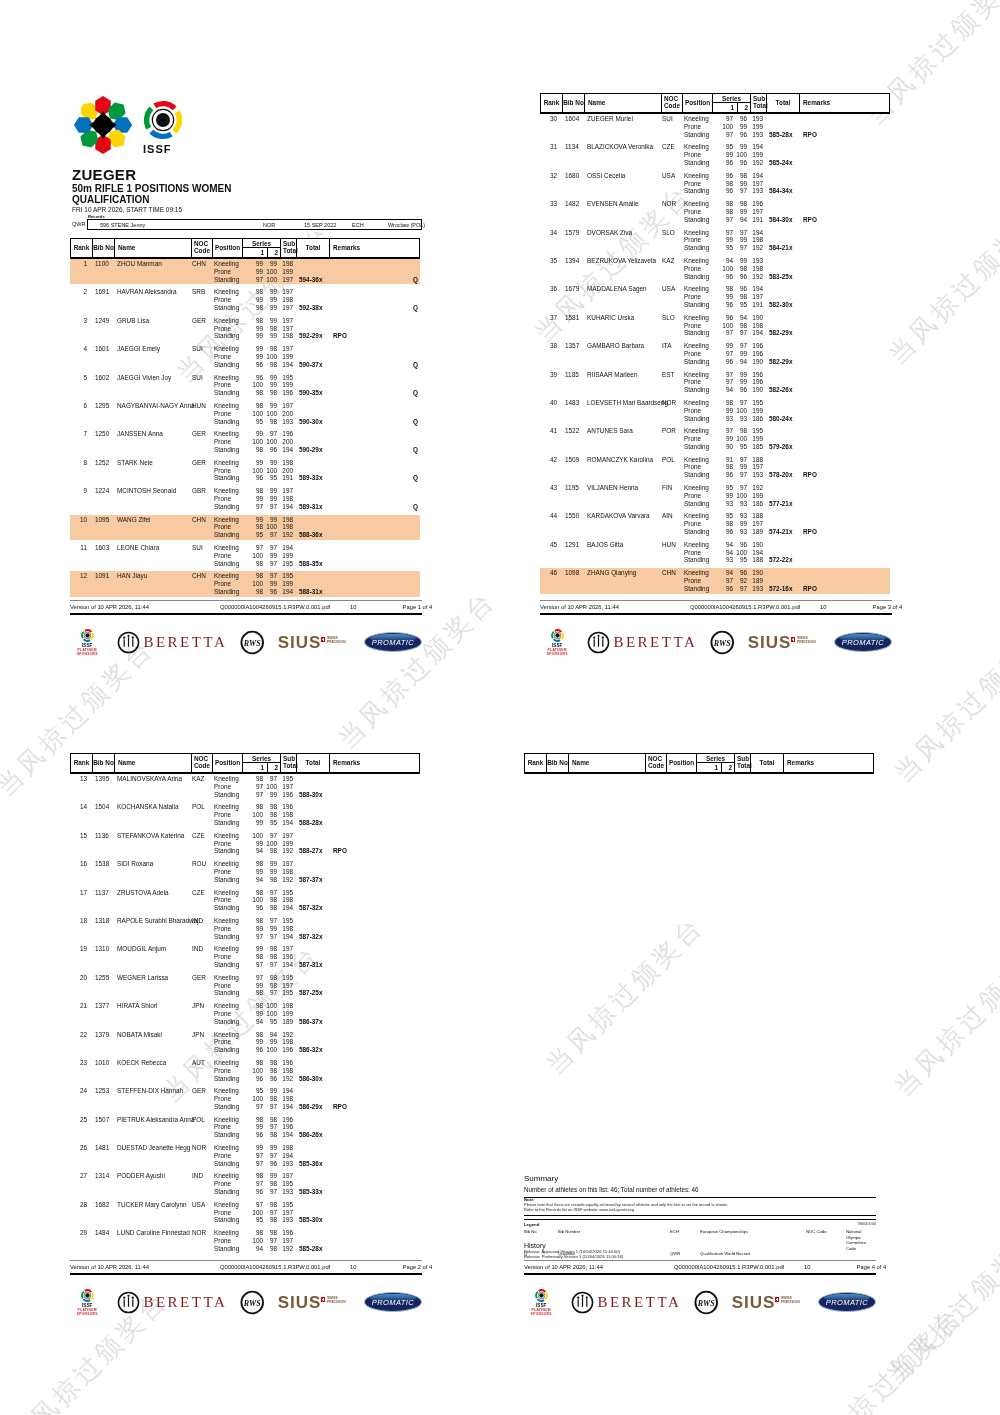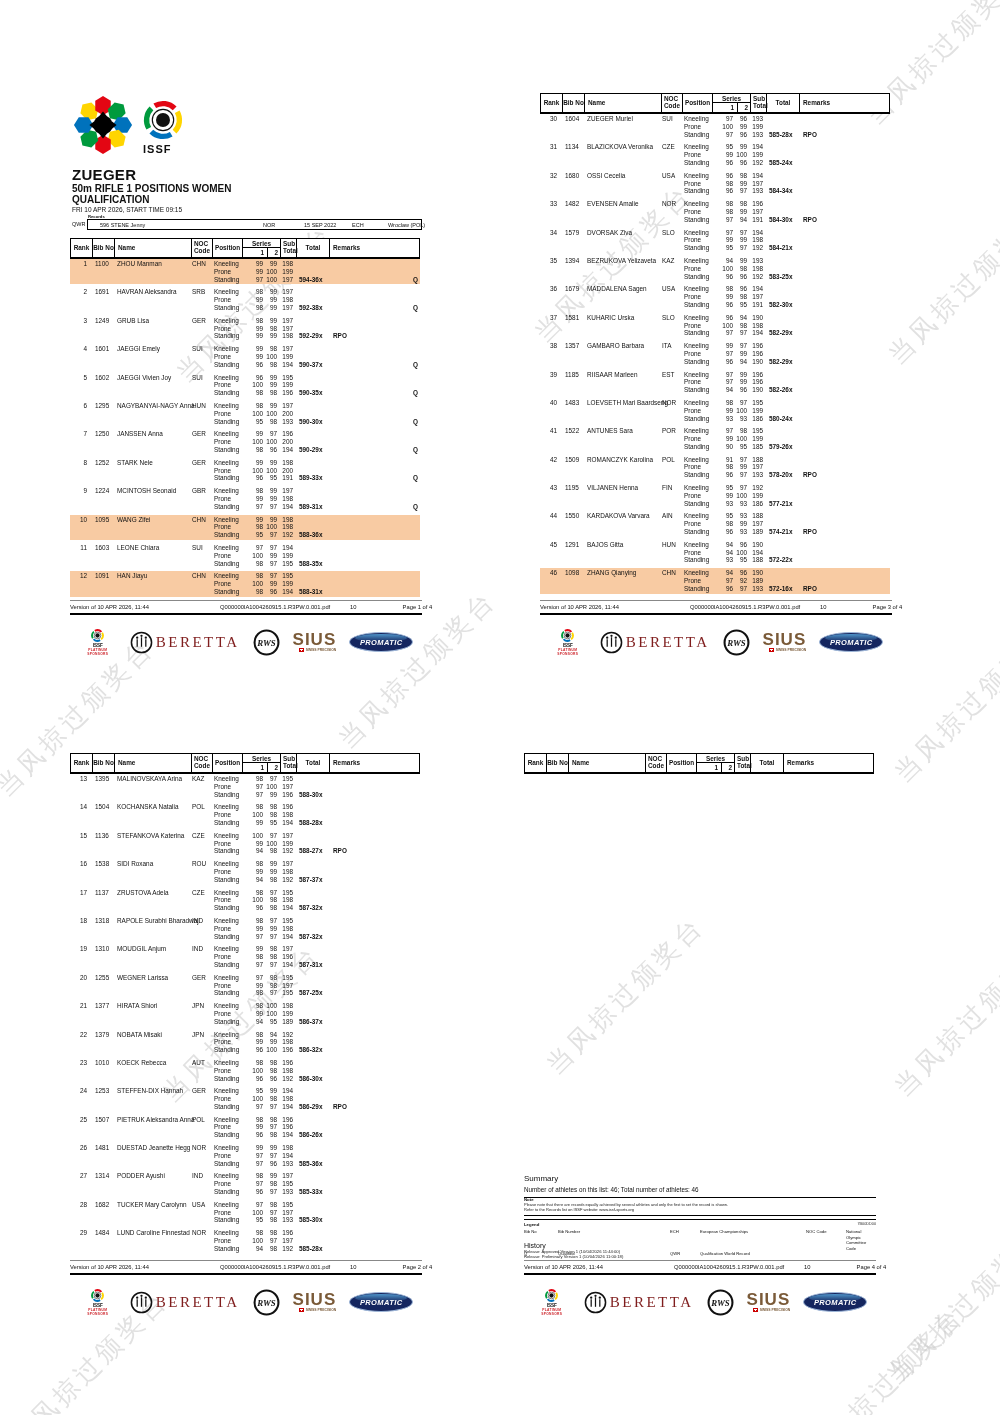--- a/index.html
+++ b/index.html
@@ -61,27 +61,27 @@
 .pfooter{position:absolute;left:0;top:510px;width:352px;display:grid;grid-template-columns:150px 1fr 46px 56px;font-size:5.8px;border-top:1px solid #888;border-bottom:2.5px solid #000;padding:2.5px 0 3.5px 0;align-items:center}
 .f-file{text-align:center}.f-num{text-align:center}.f-page{text-align:right}
 
 .sponsor-slot{position:absolute;left:0;top:528px;width:352px;height:48px}
 .sponsors{display:flex;align-items:center;justify-content:center;gap:13px;width:100%;height:100%}
 .sp-plat{display:flex;flex-direction:column;align-items:center;line-height:4px;width:38px}
 .plat-issf{font-size:4.6px;font-weight:bold;margin-top:1px}
 .plat-red{font-size:3.3px;font-weight:bold;color:#cc2229;letter-spacing:.3px}
 .sp-beretta{display:flex;align-items:center;gap:3px}
 .beretta-text{font-family:"Liberation Serif",serif;font-size:15px;letter-spacing:2.5px;color:#7f1d1d}
-.sp-sius{display:flex;flex-direction:column;align-items:flex-end}
+.sp-sius{display:flex;flex-direction:row;align-items:flex-start}
 .sius-word{font-size:17px;font-weight:bold;color:#7a5a38;letter-spacing:1px;line-height:15px}
 .sius-sub{display:flex;align-items:center;gap:2px;font-size:3.4px;font-weight:bold;color:#7a5a38;margin-top:1px}
 .swiss-flag{display:inline-block;width:4.6px;height:4.6px;background:linear-gradient(#fff,#fff) center/60% 1.2px no-repeat,linear-gradient(#fff,#fff) center/1.2px 60% no-repeat,#cc0000}
 .sp-promatic{position:relative;width:64px;height:20px;background:#15265f;border-radius:50%;display:flex;align-items:center;justify-content:center;overflow:hidden;border:1px solid #9db6d8}
 .pm-swoosh{position:absolute;top:1px;left:5px;right:5px;height:8px;border-radius:50%;background:linear-gradient(#5aa9dd,#15265f);opacity:.85}
-.sp-promatic span{position:relative;color:#fff;font-size:7.5px;font-weight:bold;font-style:italic;letter-spacing:.4px}
+.sp-promatic span{position:relative;color:#fff;font-size:7.5px;font-weight:normal;font-style:italic;letter-spacing:.4px}
 
 .p4sec{position:absolute;left:0;width:352px}
 .summary{top:424px;border-bottom:1px solid #000;padding-bottom:4px}
 .summary-h{font-size:8px}
 .summary-t{font-size:6.3px;margin-top:3px}
 .note{top:447px;border-bottom:1px solid #000;padding-bottom:3px}
 .note-h{font-size:4.3px;font-weight:bold}
 .note-t{font-size:4px;line-height:5px;color:#222}
 .legend{top:469px;border-top:1px solid #000;border-bottom:1px solid #000;padding:2px 0 3px 0}
 .legend-head{display:flex;justify-content:space-between;font-size:4.3px}

